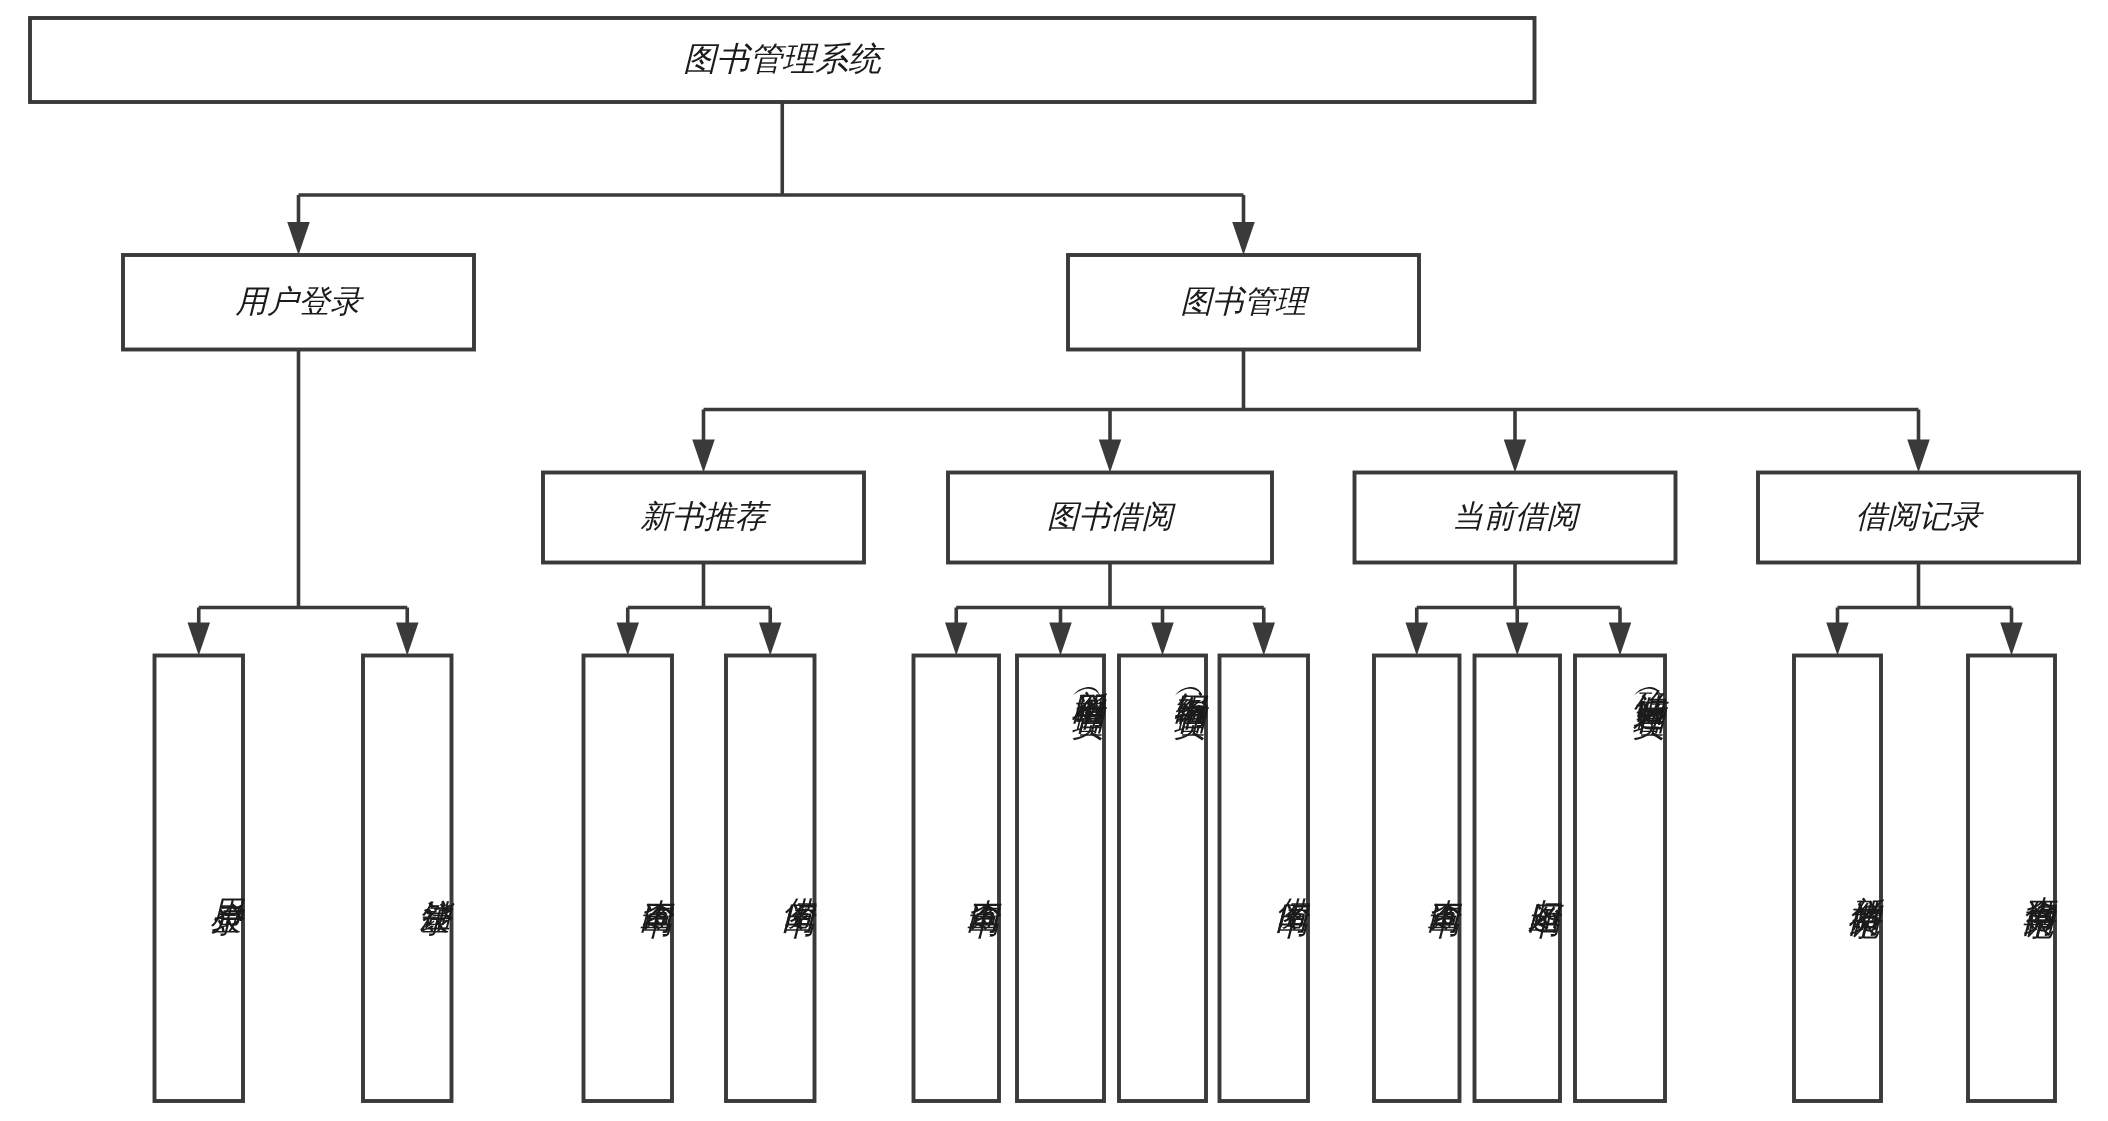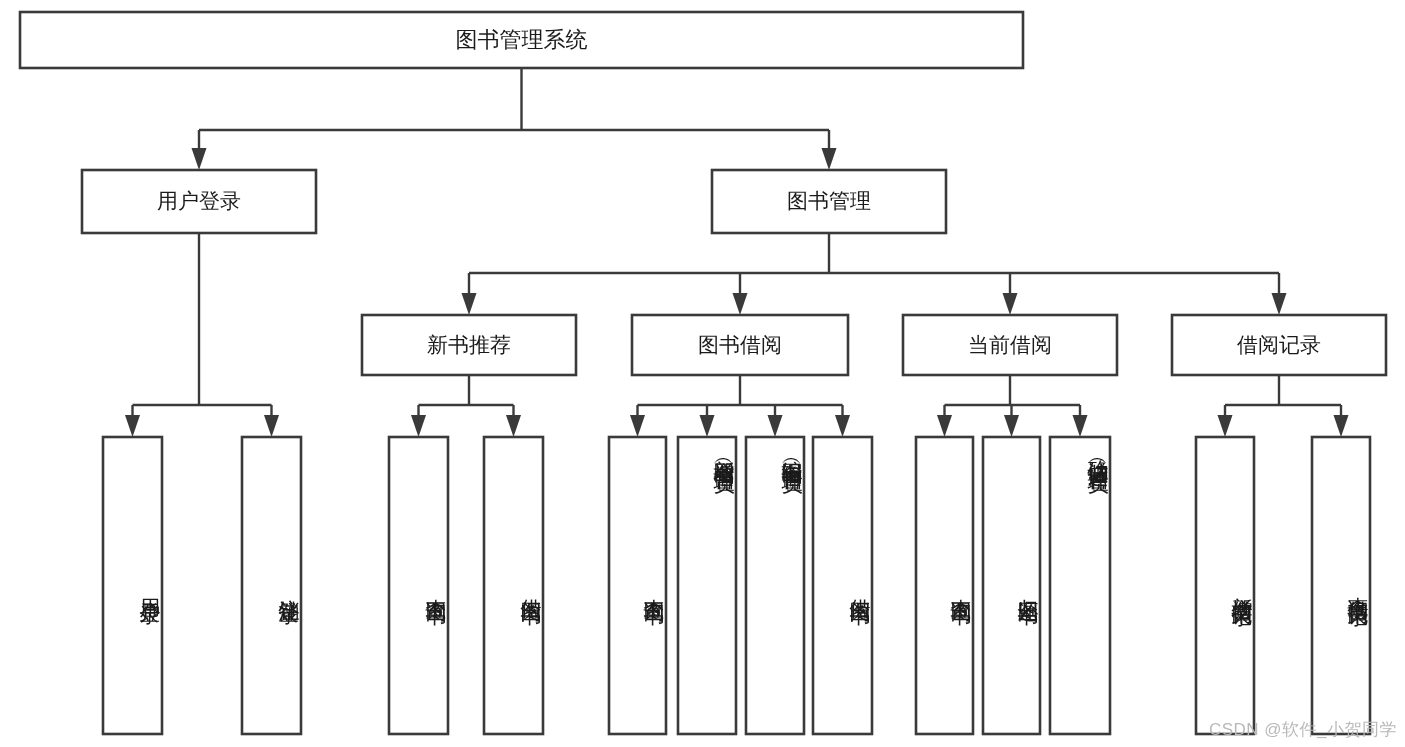--- a/index.html
+++ b/index.html
@@ -13,20 +13,21 @@
     font-family: "Liberation Sans", "DejaVu Sans", sans-serif;
     overflow: hidden;
     position: relative;
   }
   #diagram-root {
     position: absolute;
     left: 0;
     top: 0;
     width: 1405px;
     height: 747px;
+    font-style: italic;
   }
   svg.flow {
     display: block;
     width: 1405px;
     height: 747px;
   }
   .box-rect {
     fill: #ffffff;
     stroke: #3a3a3a;
     stroke-width: 2.6;
@@ -180,14 +181,13 @@
       <div class="leaf-label-wrap align-top" style="left: 679px; top: 443px; width: 56px; height: 285px;">新增图书（管理员）</div>
       <div class="leaf-label-wrap align-top" style="left: 747px; top: 443px; width: 56px; height: 285px;">编辑图书（管理员）</div>
       <div class="leaf-label-wrap" style="left: 814px; top: 443px; width: 57px; height: 285px;">借阅图书</div>
       <div class="leaf-label-wrap" style="left: 917px; top: 443px; width: 55px; height: 285px;">查询图书</div>
       <div class="leaf-label-wrap" style="left: 984px; top: 443px; width: 55px; height: 285px;">归还图书</div>
       <div class="leaf-label-wrap align-top" style="left: 1051px; top: 443px; width: 58px; height: 285px;">确认归还（管理员）</div>
       <div class="leaf-label-wrap" style="left: 1197px; top: 443px; width: 56px; height: 285px;">新增借阅记录</div>
       <div class="leaf-label-wrap" style="left: 1313px; top: 443px; width: 56px; height: 285px;">查询借阅记录</div>
     </div>
 
-  <div id="watermark">CSDN @软件_小贺同学</div>
 </div>
 
 </body></html>

